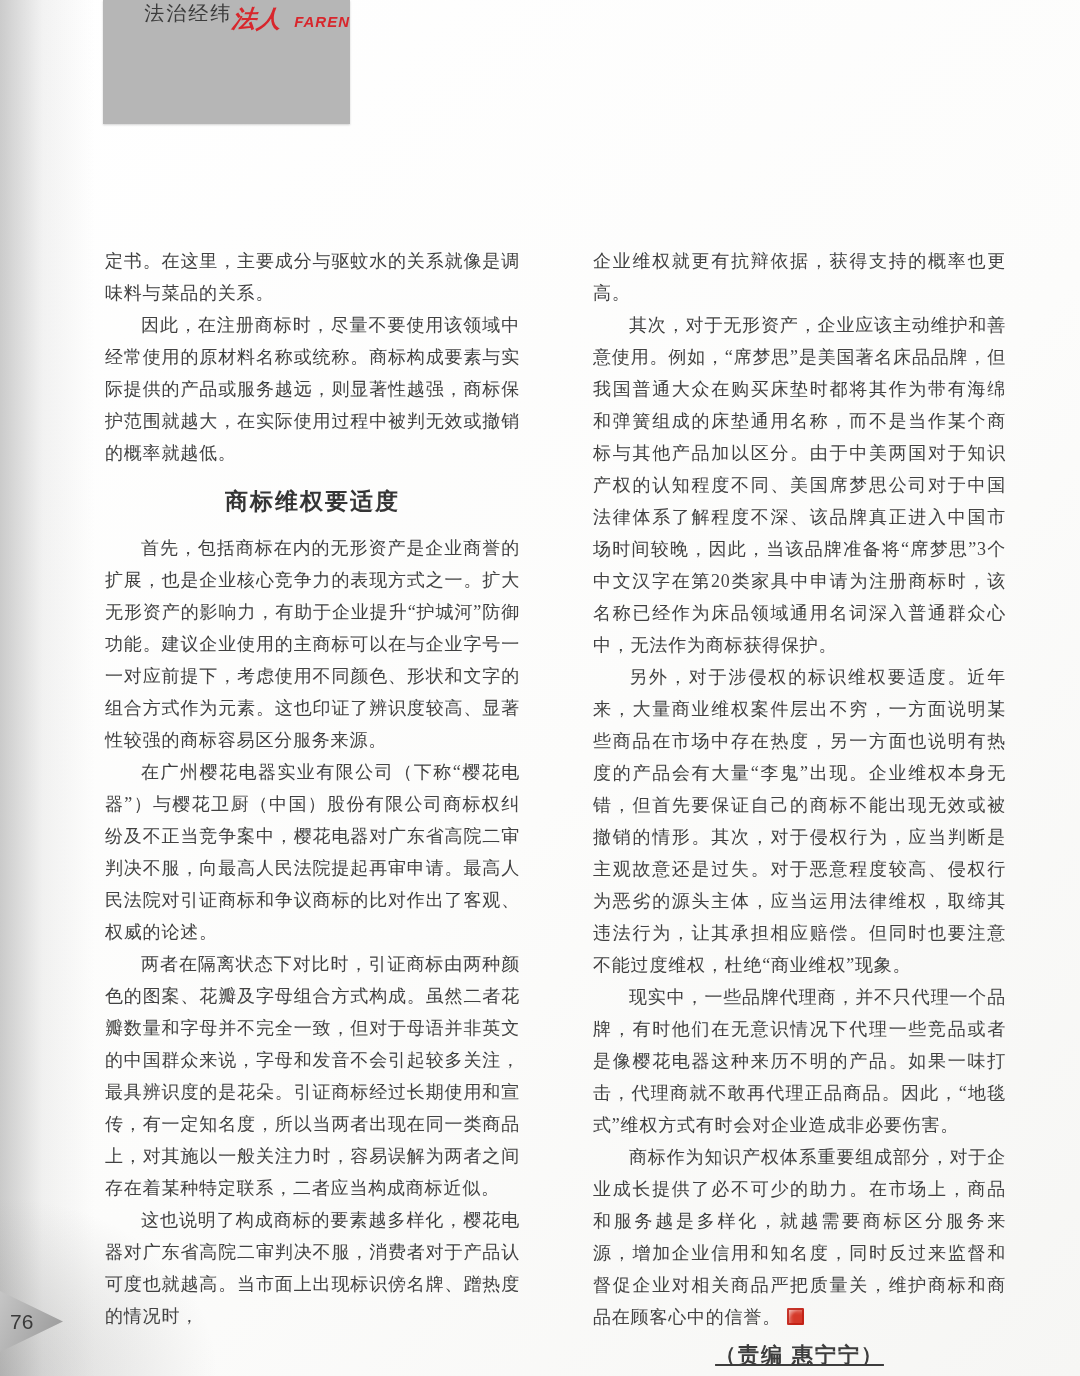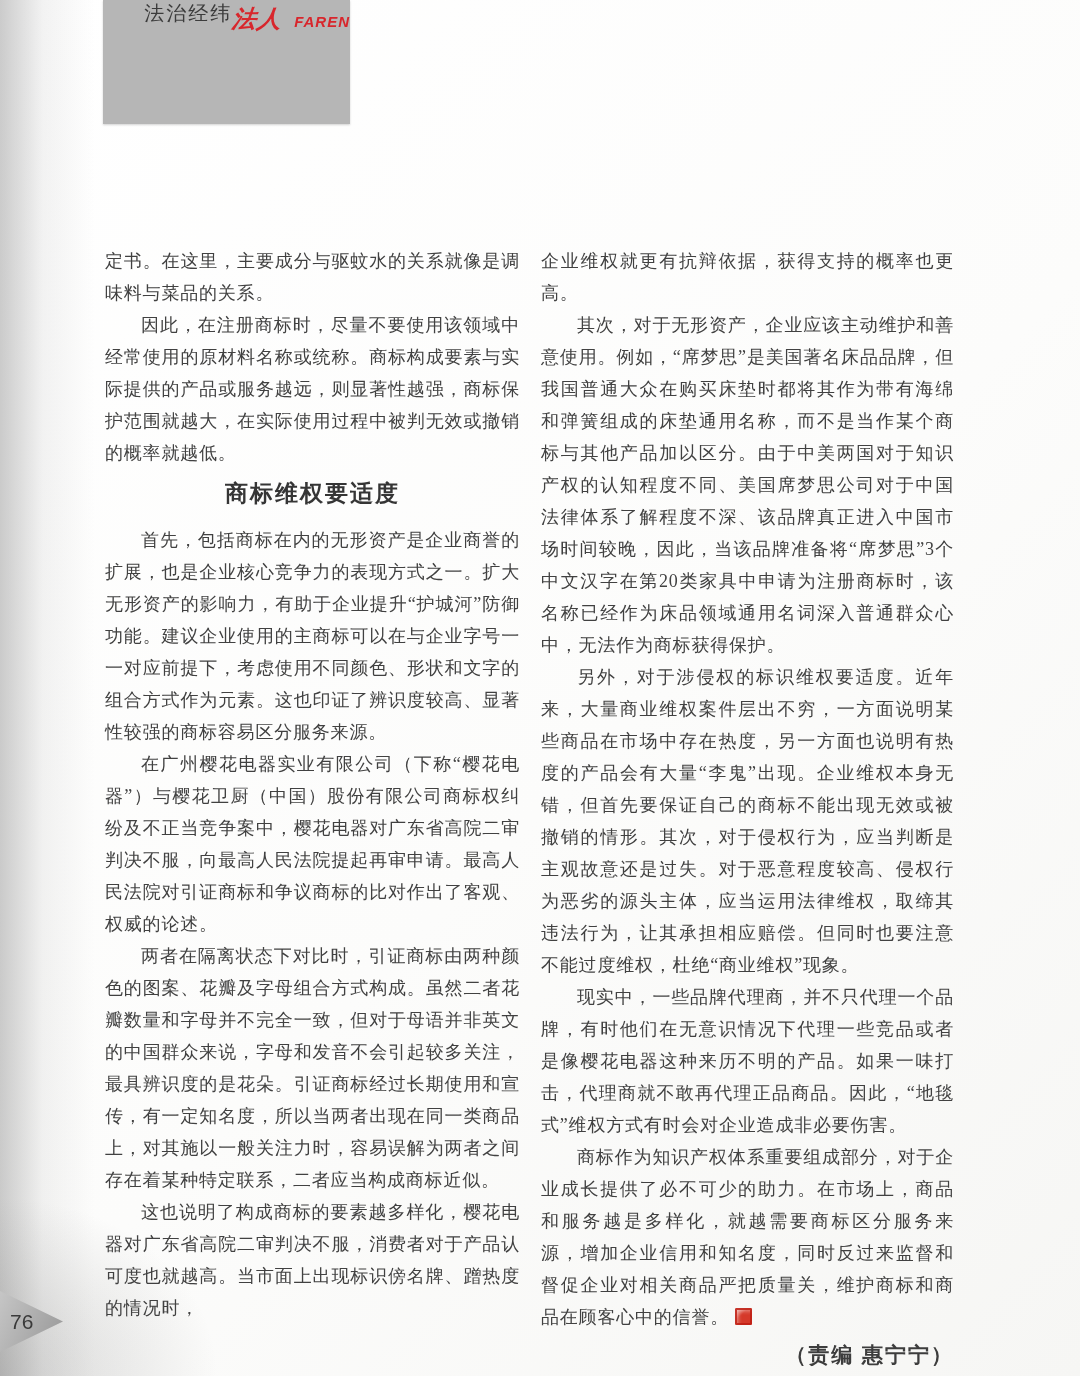--- a/index.html
+++ b/index.html
@@ -51,41 +51,41 @@
     font-size:15px;font-weight:900;font-style:italic;
     color:var(--accent);letter-spacing:1px;margin-left:12px;
   }
   
   .col{
     position:absolute;top:245px;
     font-size:18px;line-height:32px;letter-spacing:.8px;
     color:var(--ink);text-align:justify;
   }
   .col-left{left:105px;width:415px;}
-  .col-right{left:541px;width:413px;}
+  .col-right{left:593px;width:413px;}
   .para{margin:0;}
   .para.indent{text-indent:2em;}
   .article-heading{
     font-family:"Liberation Sans","DejaVu Sans",sans-serif;
     font-size:23px;font-weight:600;color:#353535;
     text-align:center;letter-spacing:2px;
-    margin:8px 0 15px 0;line-height:32px;text-indent:0;
+    margin:16px 0 15px 0;line-height:32px;text-indent:0;
   }
   .seal{
     display:inline-block;width:17px;height:17px;margin-left:6px;
     vertical-align:-2px;border-radius:1px;
     background:
       linear-gradient(135deg,rgba(255,255,255,.45) 10%,rgba(255,255,255,0) 40%),
       #d5392a;
     box-shadow:inset 0 0 0 2px rgba(190,30,20,.85), inset 3px 3px 4px rgba(255,240,235,.5);
   }
   .editor-credit{
     font-family:"Liberation Sans","DejaVu Sans",sans-serif;
     font-size:21px;font-weight:600;color:#3d3d3d;
-    text-align:right;letter-spacing:2px;margin-top:6px;line-height:32px;
+    text-align:center;letter-spacing:2px;margin-top:6px;line-height:32px;text-decoration:underline;
   }
   
   .page-corner{
     position:absolute;left:0;top:1291px;width:63px;height:61px;
     clip-path:polygon(0 0,100% 50%,0 100%);
     background:linear-gradient(115deg,#c6c6c6 0%,#a5a5a5 70%,#989898 100%);
   }
   .page-number{
     position:absolute;left:0;top:1291px;width:63px;height:61px;
     display:flex;align-items:center;

